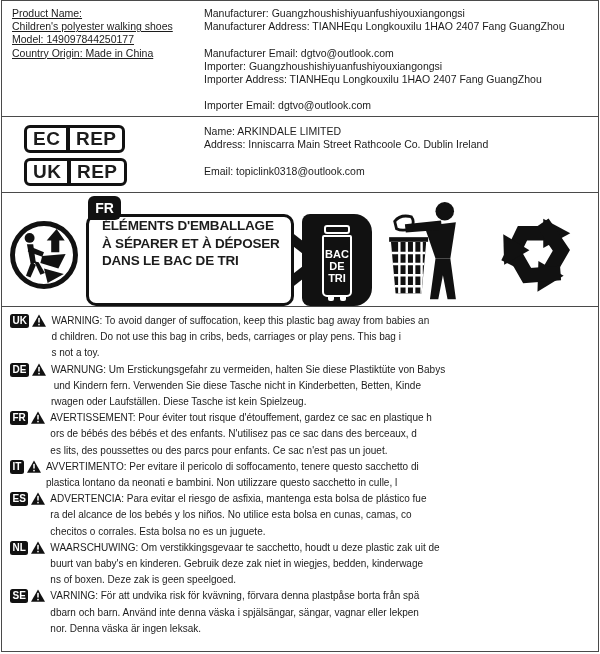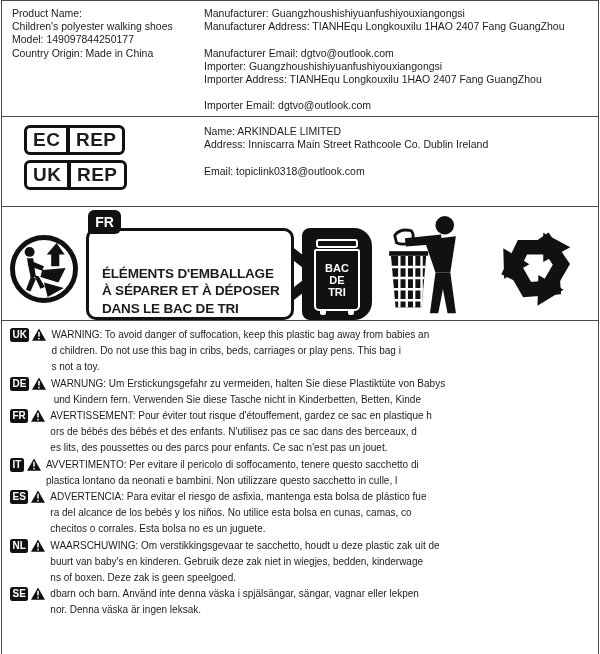--- a/index.html
+++ b/index.html
@@ -10,27 +10,27 @@
     color: #1c1c1c;
     -webkit-font-smoothing: antialiased;
   }
   .page { width: 600px; height: 654px; background: #fff; }
   .sec { border: 1px solid #4a4a4a; width: 598px; margin-left: 1px; background: #fff; }
   .sec + .sec { margin-top: -1px; }
 
   
   .info { display: flex; padding: 6px 10px 0 10px; font-size: 10.5px; line-height: 13.2px; }
   .sec1 { height: 117px; }
-  .col-left { width: 192px; }
+  .col-left { width: 192px; text-decoration: underline; }
   .col-right { flex: 1; }
   .ln { white-space: pre; }
   .gap { height: 13.2px; }
 
   
-  .sec2 { height: 91px; display: flex; padding: 6px 10px 16px 10px; }
+  .sec2 { height: 77px; display: flex; padding: 6px 10px 16px 10px; }
   .repstack { width: 192px; display: flex; flex-direction: column; gap: 5px; padding-left: 12px; padding-top: 2px; }
   .repbox {
     display: inline-flex; align-items: stretch; align-self: flex-start;
     border: 3.5px solid #111; border-radius: 6px; height: 31px;
     font-weight: bold; font-size: 19px; letter-spacing: 0.5px;
   }
   .repbox .cell { display: flex; align-items: center; padding: 0 6px; }
   .repdiv { width: 3.5px; background: #111; }
   .sec2 .col-right { font-size: 10.5px; line-height: 13.2px; padding-top: 2px; }
 
@@ -39,34 +39,34 @@
   .triman { position: absolute; left: 6px; top: 25px; }
   .frtag {
     position: absolute; left: 86px; top: 3px; width: 33px; height: 24px;
     background: #111; color: #fff; font-weight: bold; font-size: 14px;
     border-radius: 6px 6px 6px 0; display: flex; align-items: center; justify-content: center;
     z-index: 2;
   }
   .banner-text {
     position: absolute; left: 84px; top: 21px; width: 208px; height: 92px;
     border: 3.5px solid #111; border-radius: 10px; background: #fff;
-    display: flex; flex-direction: column; justify-content: flex-end;
+    display: flex; flex-direction: column; justify-content: flex-start;
     padding-left: 13px; z-index: 1;
   }
   .banner-text .bl { font-weight: bold; font-size: 13.5px; line-height: 17.5px; letter-spacing: -0.2px; }
   .chev { position: absolute; left: 288px; top: 21px; width: 26px; height: 92px; }
   .chev::before, .chev::after { content: ""; position: absolute; width: 30px; height: 10px; background: #111; left: -4px; }
   .chev::before { top: 27px; transform: rotate(38deg); }
   .chev::after { bottom: 27px; transform: rotate(-38deg); }
   .binblock {
     position: absolute; left: 300px; top: 21px; width: 70px; height: 92px;
     background: #111; border-radius: 8px 18px 18px 8px;
     display: flex; align-items: center; justify-content: center; z-index: 0;
   }
-  .bin { width: 46px; position: relative; padding-top: 2px; }
+  .bin { width: 30px; position: relative; padding-top: 2px; }
   .bin-lid { height: 9px; border: 2px solid #fff; border-radius: 3px; margin: 0 2px 1px 2px; }
   .bin-body {
     border: 2px solid #fff; border-radius: 2px 2px 5px 5px; height: 62px;
     display: flex; flex-direction: column; align-items: center; justify-content: center;
     color: #fff; font-weight: bold; font-size: 11px; line-height: 12px; letter-spacing: 0;
   }
   .bin-wheel { position: absolute; bottom: -4px; width: 6px; height: 6px; background: #fff; border-radius: 2px; }
   .bin-wheel.l { left: 6px; } .bin-wheel.r { right: 6px; }
   .tidyman { position: absolute; left: 384px; top: 8px; }
   .recycle { position: absolute; left: 478px; top: 6px; }
@@ -222,20 +222,21 @@
     <div class="warn">
       <span class="badge">DE</span>
       <svg class="tri" viewBox="0 0 24 21">
           <path d="M12 0 L24 21 H0 Z" fill="#111"></path>
           <rect x="10.7" y="6" width="2.6" height="8" fill="#fff"></rect>
           <rect x="10.7" y="16.2" width="2.6" height="2.6" fill="#fff"></rect>
         </svg>
       <div class="wtext">
         <div class="wl">WARNUNG: Um Erstickungsgefahr zu vermeiden, halten Sie diese Plastiktüte von Babys</div>
         <div class="wl"> und Kindern fern. Verwenden Sie diese Tasche nicht in Kinderbetten, Betten, Kinde</div>
+        <div class="wl">rwagen oder Laufställen. Diese Tasche ist kein Spielzeug.</div>
       </div>
     </div>
 
     <div class="warn">
       <span class="badge">FR</span>
       <svg class="tri" viewBox="0 0 24 21">
           <path d="M12 0 L24 21 H0 Z" fill="#111"></path>
           <rect x="10.7" y="6" width="2.6" height="8" fill="#fff"></rect>
           <rect x="10.7" y="16.2" width="2.6" height="2.6" fill="#fff"></rect>
         </svg>
@@ -288,19 +289,20 @@
     </div>
 
     <div class="warn">
       <span class="badge">SE</span>
       <svg class="tri" viewBox="0 0 24 21">
           <path d="M12 0 L24 21 H0 Z" fill="#111"></path>
           <rect x="10.7" y="6" width="2.6" height="8" fill="#fff"></rect>
           <rect x="10.7" y="16.2" width="2.6" height="2.6" fill="#fff"></rect>
         </svg>
       <div class="wtext">
+        <div class="wl">VARNING: För att undvika risk för kvävning, förvara denna plastpåse borta från spä</div>
         <div class="wl">dbarn och barn. Använd inte denna väska i spjälsängar, sängar, vagnar eller lekpen</div>
         <div class="wl">nor. Denna väska är ingen leksak.</div>
       </div>
     </div>
 
   </section>
 </div>
 
 </body></html>

